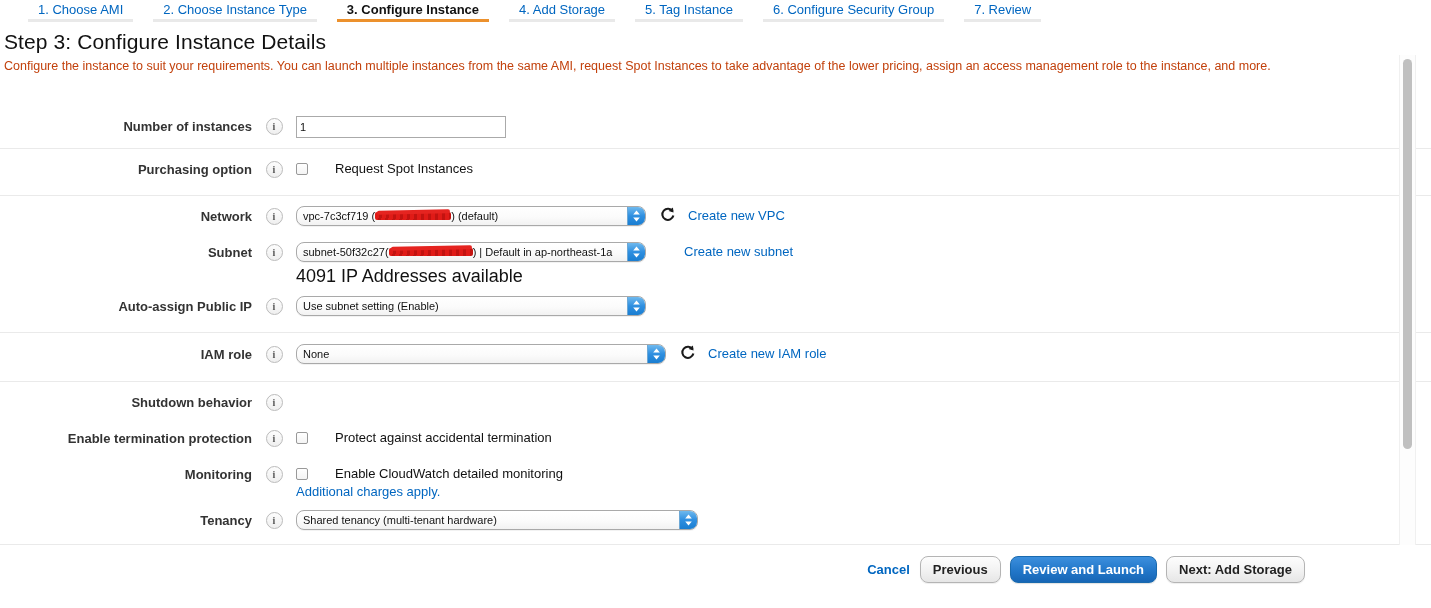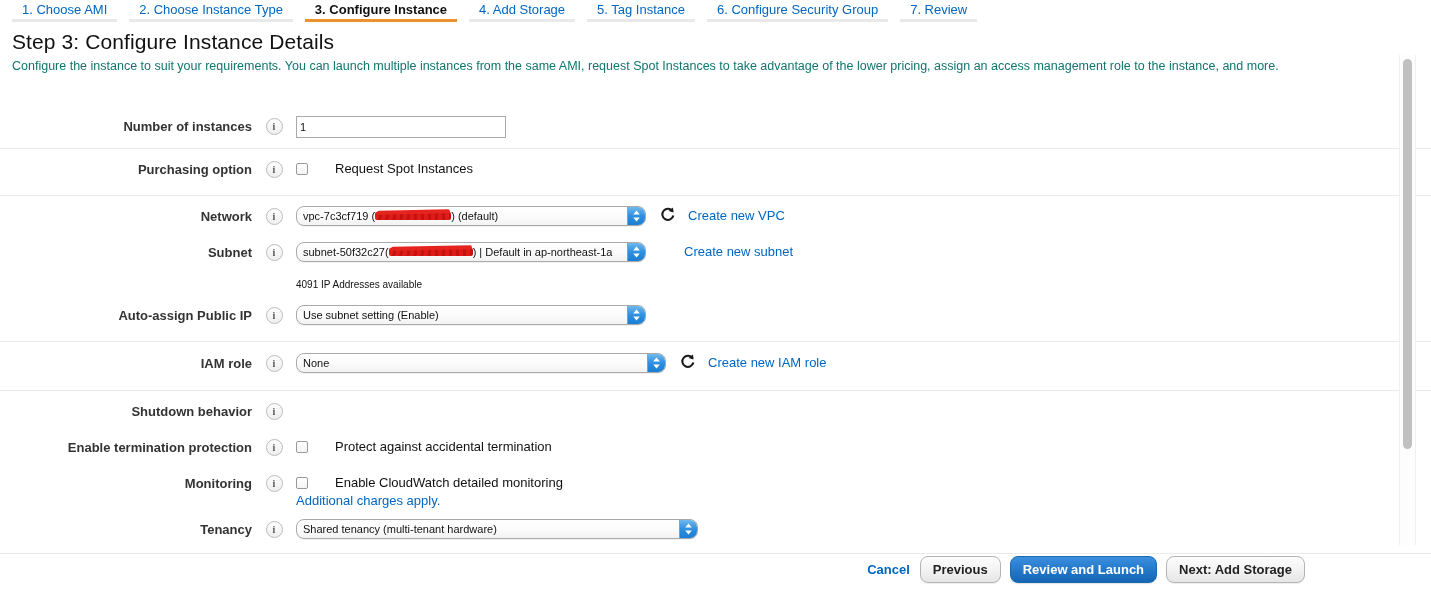--- a/index.html
+++ b/index.html
@@ -18,22 +18,23 @@
 
   
   .wizard-tabs {
     position: absolute;
     top: 0;
     left: 0;
     width: 1431px;
     height: 22px;
     display: flex;
     align-items: flex-end;
-    padding-left: 6px;
-    box-sizing: border-box;
+    padding-left: 22px;
+    box-sizing: border-box;
+    gap: 8px;
   }
   .wizard-tab {
     position: relative;
     padding: 1px 16px 0 16px;
     height: 22px;
     box-sizing: border-box;
     font-size: 13px;
     color: #0066c0;
     white-space: nowrap;
     cursor: pointer;
@@ -54,35 +55,35 @@
   }
   .wizard-tab.active .tab-underline {
     background: #ec912d;
     height: 3px;
   }
 
   
   .page-head {
     position: absolute;
     top: 30px;
-    left: 12px;
+    left: 4px;
     width: 1372px;
   }
   .page-title {
     font-size: 21px;
     font-weight: normal;
     color: #111111;
     margin: 0 0 4px 0;
     letter-spacing: 0.1px;
     line-height: 24px;
   }
   .page-desc {
     font-size: 12.5px;
     line-height: 16px;
-    color: #0f766e;
+    color: #c2410c;
     margin: 0;
     max-width: 1372px;
   }
 
   
   .form-area {
     position: absolute;
     top: 110px;
     left: 0;
     width: 1431px;
@@ -212,23 +213,23 @@
     cursor: pointer;
     vertical-align: top;
     display: inline-block;
     line-height: 20px;
   }
   .link-vpc  { margin-left: 12px; }
   .link-subnet { margin-left: 38px; }
   .link-iam  { margin-left: 12px; }
 
   .subtext {
-    font-size: 10px;
-    color: #111111;
-    margin-top: 15px;
+    font-size: 18px;
+    color: #111111;
+    margin-top: 6px;
     line-height: 16px;
   }
   .sublink {
     font-size: 13px;
     color: #0066c0;
     cursor: pointer;
     margin-top: 2px;
     display: inline-block;
     line-height: 16px;
   }

